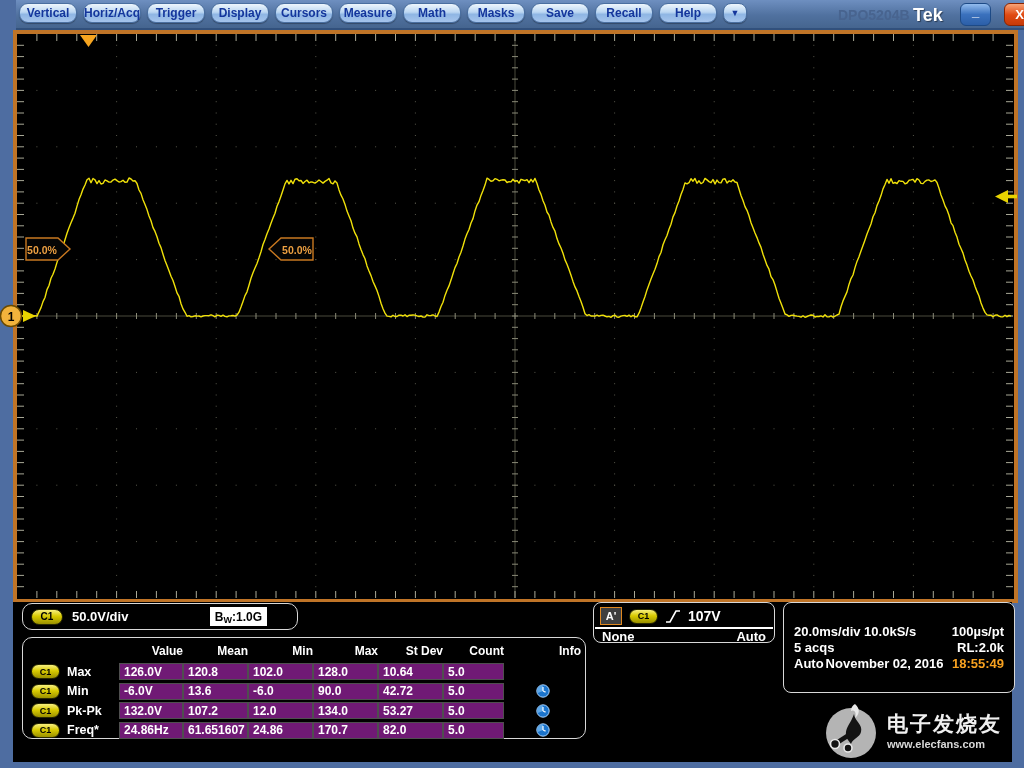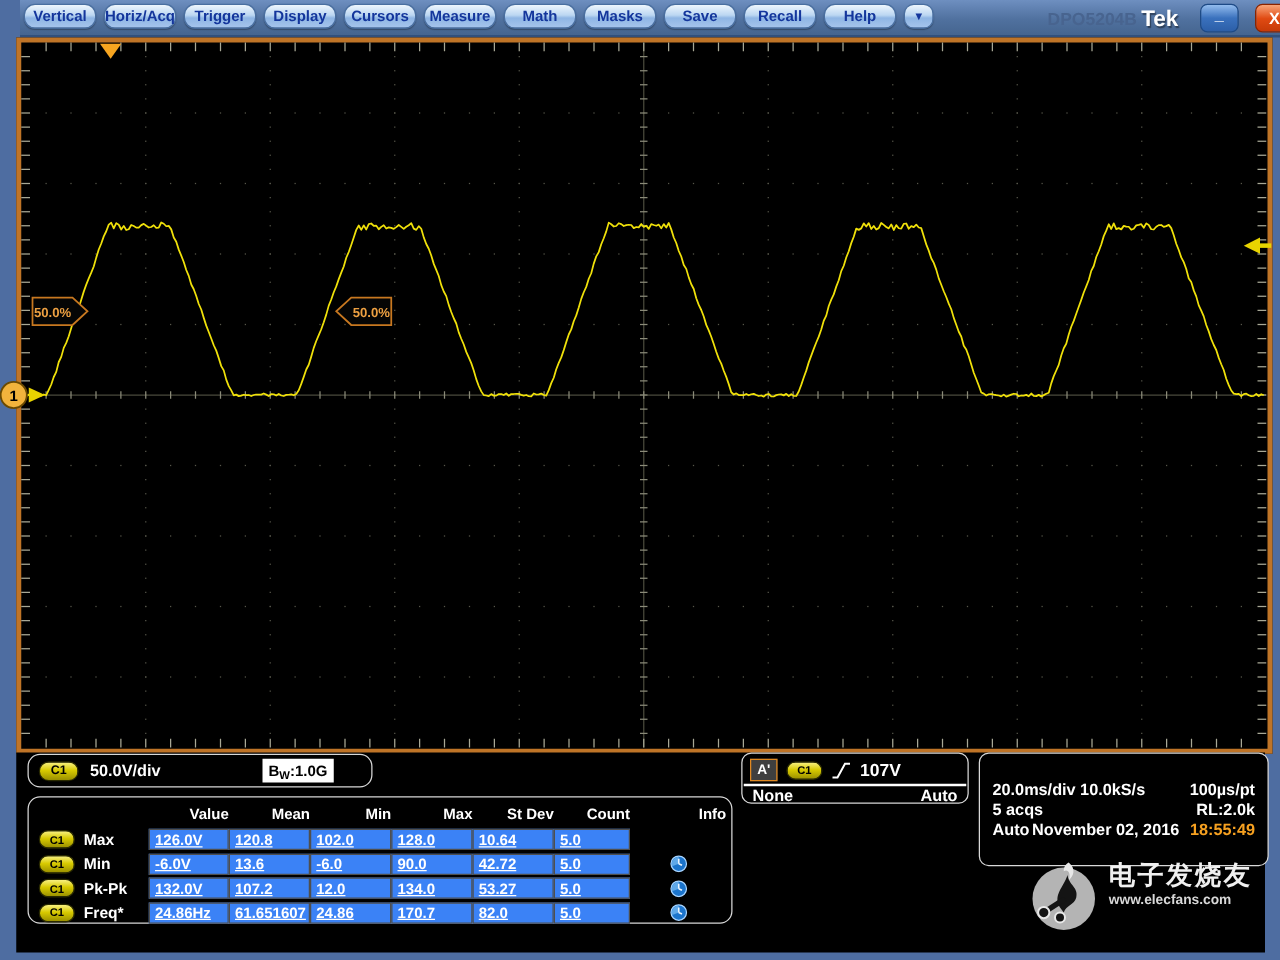--- a/index.html
+++ b/index.html
@@ -52,44 +52,44 @@
     padding:0 5px;display:flex;align-items:center;font:bold 12px "Liberation Sans",sans-serif;}
   .bw-sub{font-size:9px;position:relative;top:3px;}
 
   .meas-panel{left:9px;top:35px;width:564px;height:102px;padding:2px 4px;}
   .mrow{display:grid;grid-template-columns:92px 64px 65px 65px 65px 65px 61px 1fr;
     align-items:center;height:19.5px;}
   .mrow.head{height:22px;font:bold 12px "Liberation Sans",sans-serif;}
   .mhead{text-align:right;}
   .mlabel{display:flex;align-items:center;gap:7px;padding-left:4px;
     font:bold 12.5px "Liberation Sans",sans-serif;}
-  .mcell{height:17px;border:1px solid #4f4f4f;background:#3b82f6;
+  .mcell{height:17px;border:1px solid #4f4f4f;background:#701a75;
     display:flex;align-items:center;padding-left:4px;
-    font:bold 12px "Liberation Sans",sans-serif;box-sizing:border-box;text-decoration:underline;}
+    font:bold 12px "Liberation Sans",sans-serif;box-sizing:border-box;}
   .minfo{display:flex;justify-content:center;align-items:center;}
 
   .trig-panel{left:580px;top:0;width:182px;height:41px;border-radius:8px;}
   .trigrow1{display:flex;align-items:center;gap:7px;padding:4px 6px 2px;}
   .abadge{min-width:16px;height:16px;border:1px solid #e08820;background:#3f3f3f;
     color:#fff;font:bold 11px "Liberation Sans",sans-serif;
     display:flex;align-items:center;justify-content:center;padding:0 2px;}
   .triglevel{font:bold 14px "Liberation Sans",sans-serif;}
   .trigdiv{border-top:2px solid #fff;margin:0 1px;}
   .trigrow2{display:flex;justify-content:space-between;padding:0 8px;
     font:bold 13px "Liberation Sans",sans-serif;}
 
   .horiz-panel{left:770px;top:0;width:232px;height:91px;border-radius:8px;
     padding:20px 10px;display:flex;flex-direction:column;justify-content:space-between;}
   .hrow{display:flex;justify-content:space-between;align-items:center;
     font:bold 13px "Liberation Sans",sans-serif;height:19px;}
   .status-stopped{color:#ff2020;}
   .clock-orange{color:#f7a120;}
   .hdate{margin-left:2px;margin-right:auto;}
 
-  .watermark{position:absolute;right:10px;bottom:16px;display:flex;align-items:flex-start;gap:7px;text-decoration:underline;}
+  .watermark{position:absolute;right:10px;bottom:2px;display:flex;align-items:center;gap:7px;text-decoration:underline;}
   .wm-text{display:flex;flex-direction:column;line-height:1.1;}
   .wm-cn{color:#f0f0f0;font:bold 21px "Liberation Sans",sans-serif;letter-spacing:2px;}
   .wm-url{color:#d8d8d8;font:bold 11px "Liberation Sans",sans-serif;}
 </style>
 </head>
 <body>
 
 <div class="screen">
 
   <div class="menubar">

